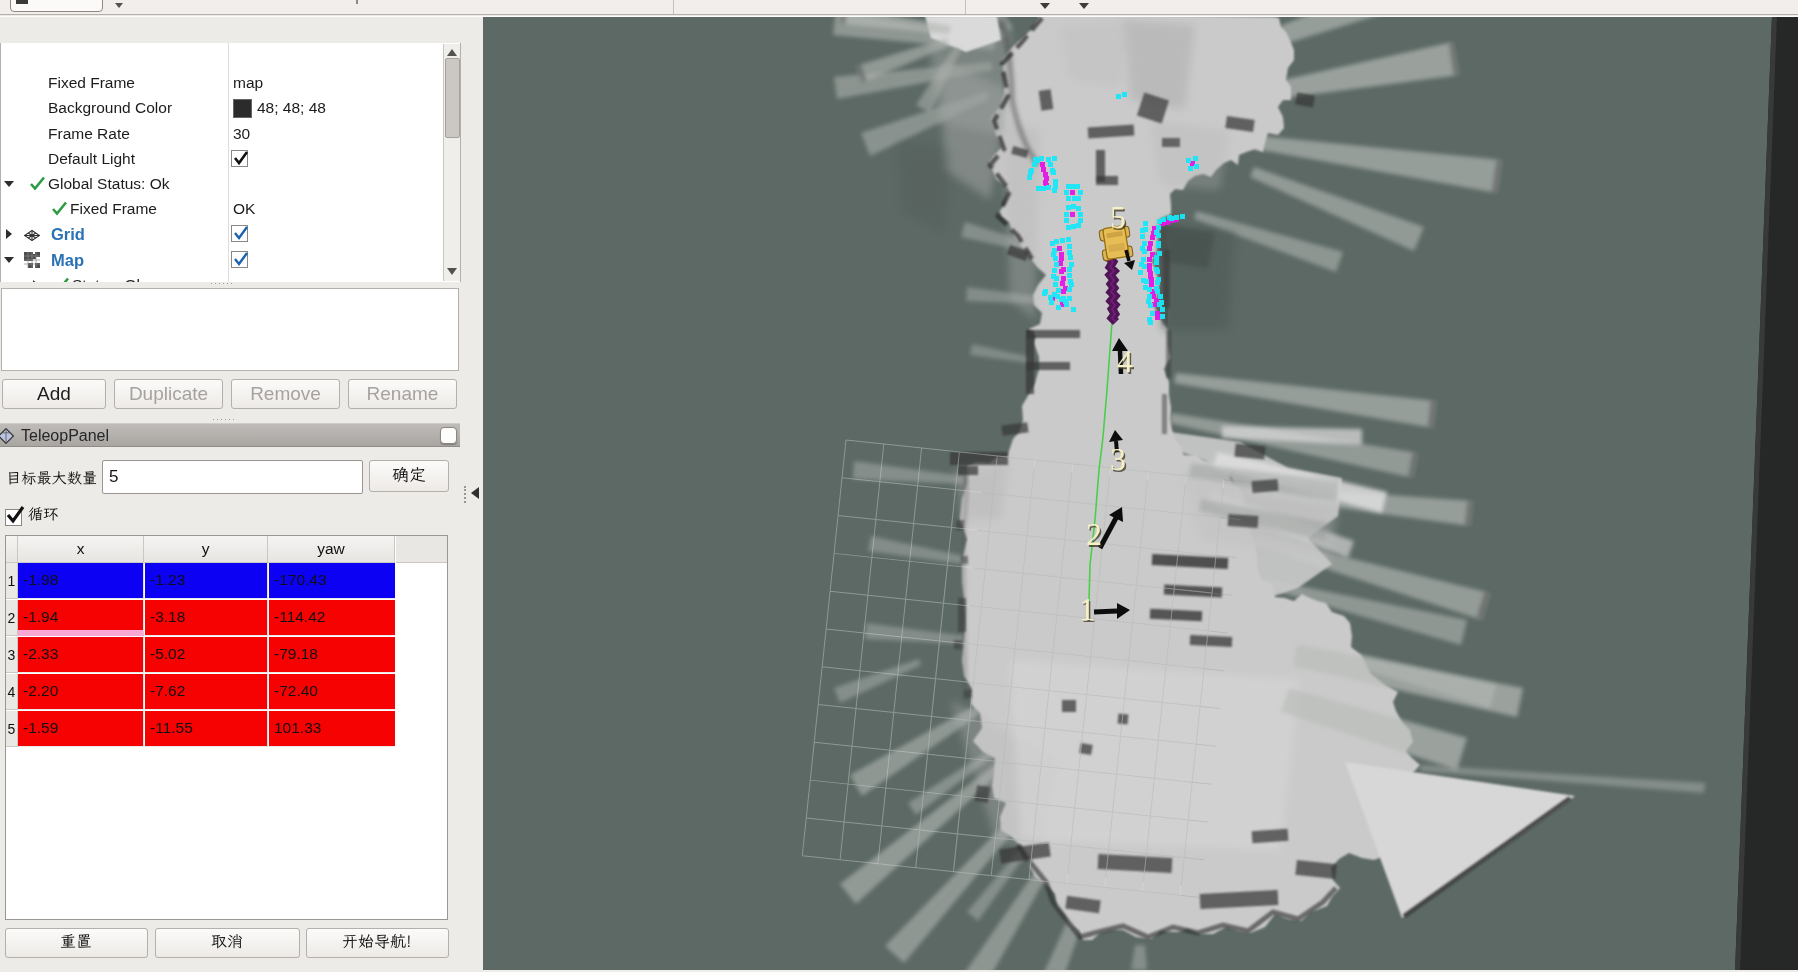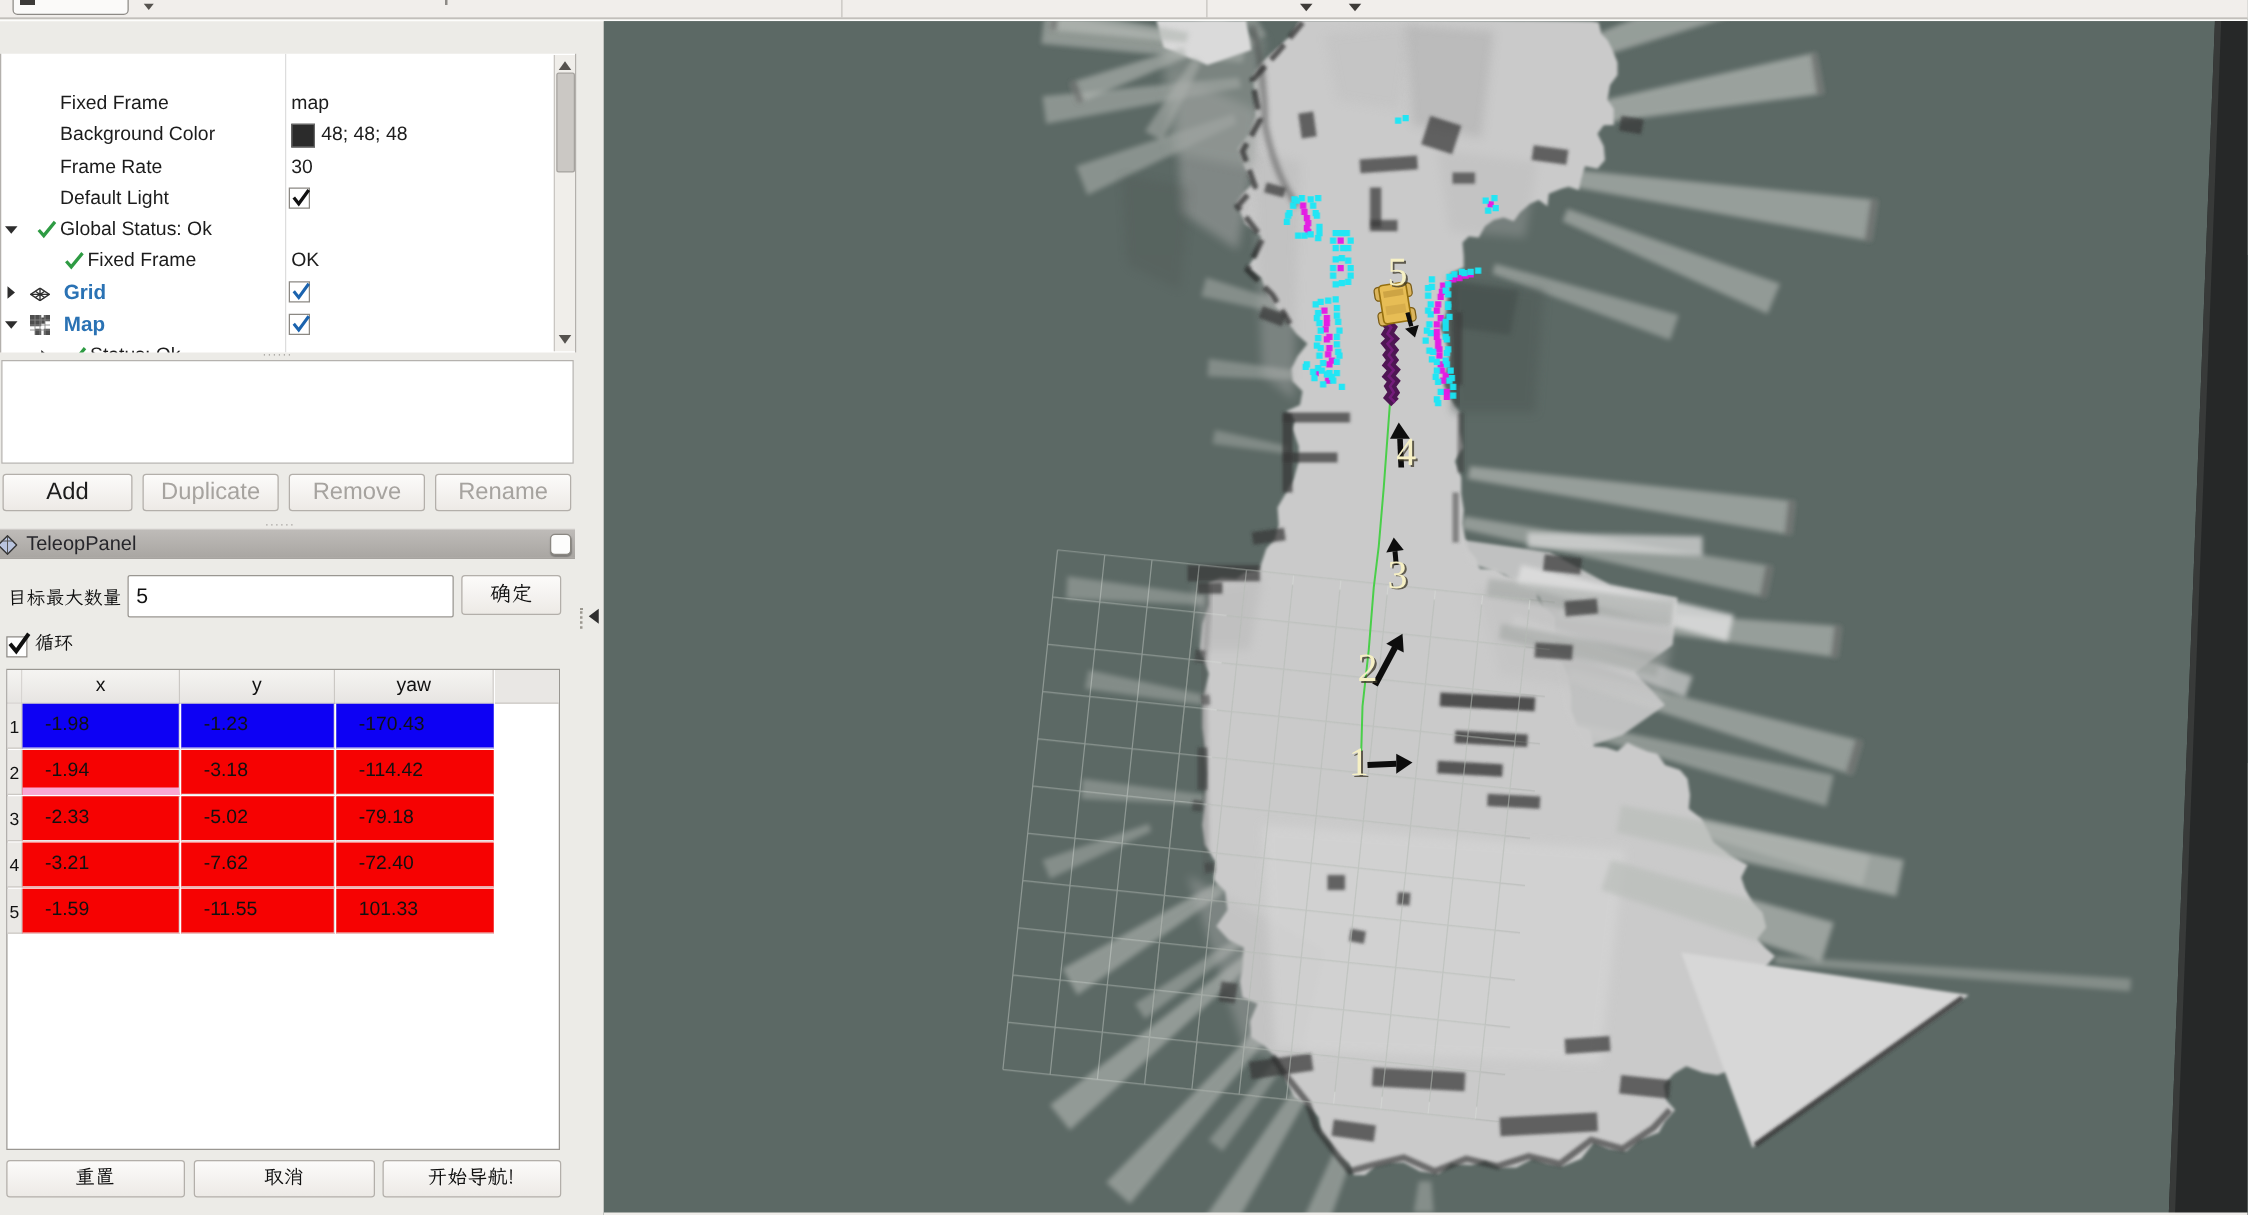--- a/index.html
+++ b/index.html
@@ -29,21 +29,21 @@
 
 .btn{position:absolute;height:30px;background:linear-gradient(#fcfbfa,#edeae6);border:1px solid #b3afaa;border-radius:3px;font-size:19px;color:#1c1c1c;display:flex;align-items:center;justify-content:center}
 .btn.dis{color:#a6a39f}
 #maxin{left:102px;top:460px;width:261px;height:34px;background:#fff;border:1px solid #999691;border-radius:2px;font-size:17px;color:#111;padding:6px 0 0 6px}
 #okbtn{left:369px;top:460px;width:80px;height:32px}
 #loopcb{left:5px;top:509px;width:17px;height:17px}
 
 #wptable{left:5px;top:535px;width:443px;height:385px;background:#fff;border:1px solid #9a9792}
 .hcell{position:absolute;top:0;height:27px;background:linear-gradient(#f5f4f2,#e7e5e2);border-right:1px solid #cbc8c4;border-bottom:1px solid #cbc8c4;font-size:15.5px;color:#111;text-align:center;line-height:26px}
 .vhead{position:absolute;left:0;width:12px;background:#eae8e5;border-right:1px solid #cbc8c4;border-bottom:1px solid #cbc8c4;font-size:14px;color:#111;text-align:center}
-.cell{position:absolute;height:36px;font-size:15.5px;color:#111;padding:8px 0 0 18px}
+.cell{position:absolute;height:36px;font-size:15.5px;color:#111;padding:8px 0 0 5px}
 
 #resetbtn{left:5px;top:928px;width:143px;height:30px}
 #cancelbtn{left:155px;top:928px;width:145px;height:30px}
 #startbtn{left:306px;top:928px;width:143px;height:30px}
 
 #viewport{left:483px;top:17px;width:1315px;height:955px;background:#5c6965}
 #collapse{left:471px;top:487px;width:0;height:0;border-top:6px solid transparent;border-bottom:6px solid transparent;border-right:8px solid #2f2f2f}
 .cjk{position:absolute}
 </style></head>
 <body>
@@ -204,21 +204,21 @@
 <div class="cell" style="left:263px;top:27px;width:126px;background:#0d01f4;border-bottom:1px solid #e8e8e8">-170.43</div>
 <div class="vhead" style="top:64px;height:36px;line-height:36px">2</div>
 <div class="cell" style="left:12px;top:64px;width:126px;background:#f60202;border-bottom:6px solid #f9a8d4;border-right:1px solid #e0e0e0">-1.94</div>
 <div class="cell" style="left:139px;top:64px;width:123px;background:#f60202;border-bottom:1px solid #e8e8e8;border-right:1px solid #e0e0e0">-3.18</div>
 <div class="cell" style="left:263px;top:64px;width:126px;background:#f60202;border-bottom:1px solid #e8e8e8">-114.42</div>
 <div class="vhead" style="top:101px;height:36px;line-height:36px">3</div>
 <div class="cell" style="left:12px;top:101px;width:126px;background:#f60202;border-bottom:1px solid #e8e8e8;border-right:1px solid #e0e0e0">-2.33</div>
 <div class="cell" style="left:139px;top:101px;width:123px;background:#f60202;border-bottom:1px solid #e8e8e8;border-right:1px solid #e0e0e0">-5.02</div>
 <div class="cell" style="left:263px;top:101px;width:126px;background:#f60202;border-bottom:1px solid #e8e8e8">-79.18</div>
 <div class="vhead" style="top:138px;height:36px;line-height:36px">4</div>
-<div class="cell" style="left:12px;top:138px;width:126px;background:#f60202;border-bottom:1px solid #e8e8e8;border-right:1px solid #e0e0e0">-3.21</div>
+<div class="cell" style="left:12px;top:138px;width:126px;background:#f60202;border-bottom:1px solid #e8e8e8;border-right:1px solid #e0e0e0">-2.20</div>
 <div class="cell" style="left:139px;top:138px;width:123px;background:#f60202;border-bottom:1px solid #e8e8e8;border-right:1px solid #e0e0e0">-7.62</div>
 <div class="cell" style="left:263px;top:138px;width:126px;background:#f60202;border-bottom:1px solid #e8e8e8">-72.40</div>
 <div class="vhead" style="top:175px;height:36px;line-height:36px">5</div>
 <div class="cell" style="left:12px;top:175px;width:126px;background:#f60202;border-bottom:1px solid #e8e8e8;border-right:1px solid #e0e0e0">-1.59</div>
 <div class="cell" style="left:139px;top:175px;width:123px;background:#f60202;border-bottom:1px solid #e8e8e8;border-right:1px solid #e0e0e0">-11.55</div>
 <div class="cell" style="left:263px;top:175px;width:126px;background:#f60202;border-bottom:1px solid #e8e8e8">101.33</div>
   </div>
 
   <div id="resetbtn" class="abs btn">
       <svg width="33" height="18" viewBox="0 0 33 18">

